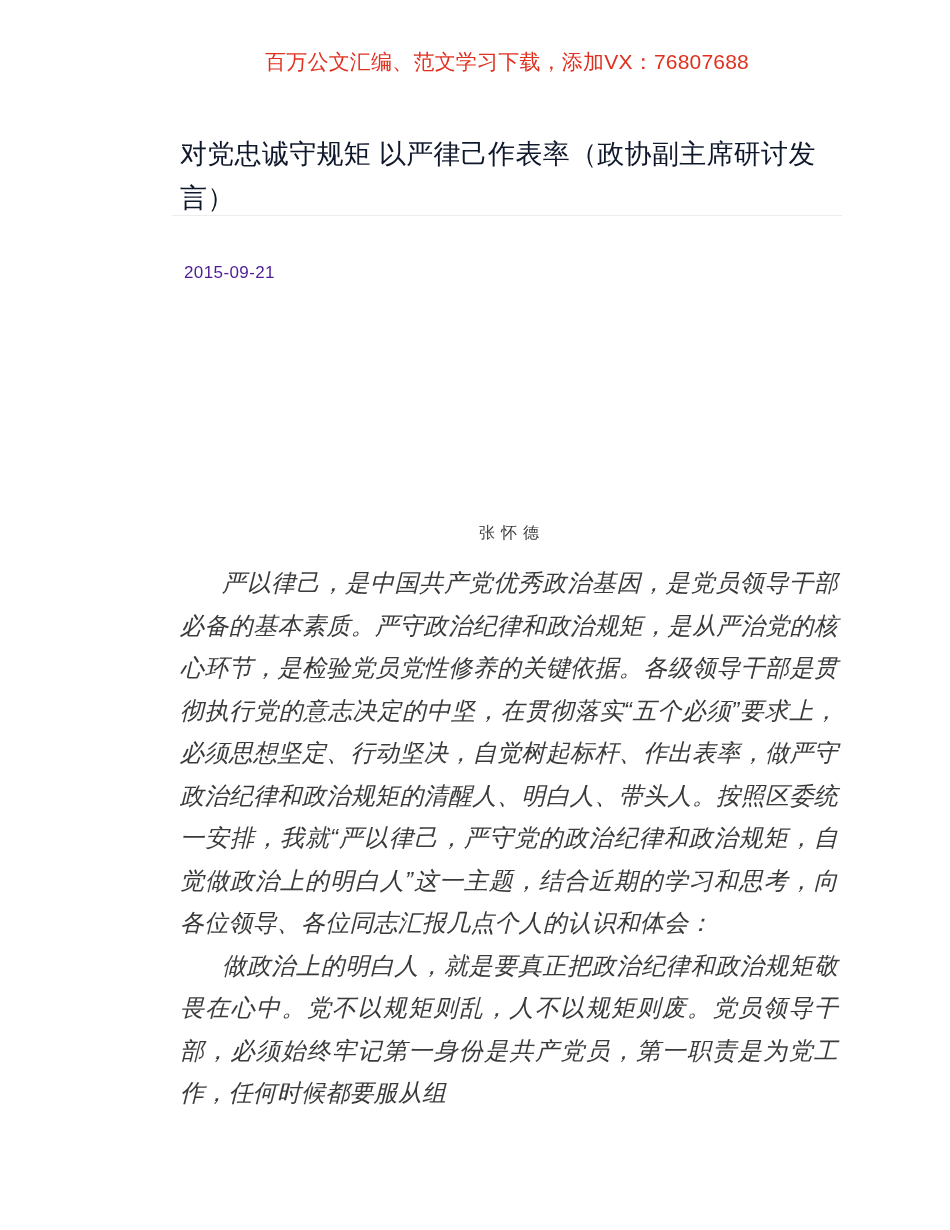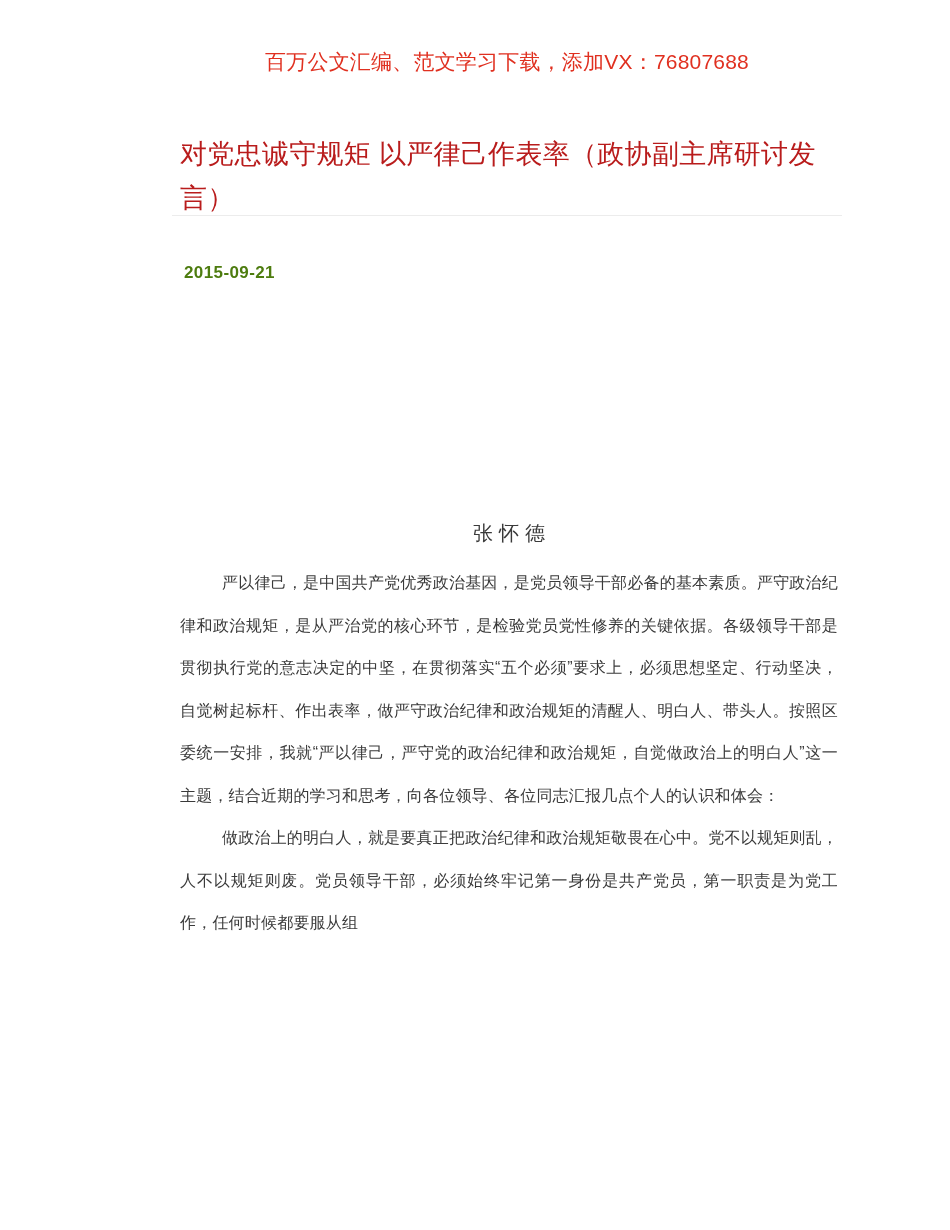--- a/index.html
+++ b/index.html
@@ -38,44 +38,43 @@
   }
 
   
   .doc-title {
     position: absolute;
     top: 132px;
     left: 148px;
     width: 664px;
     font-size: 27px;
     line-height: 44px;
-    color: #b91c1c;
+    color: #0f172a;
     font-weight: normal;
     margin: 0;
     letter-spacing: 0.3px;
   }
 
   .title-rule {
     position: absolute;
     top: 215px;
     left: 140px;
     width: 670px;
     height: 1px;
     background: #ececec;
   }
 
   .doc-date {
     position: absolute;
     top: 261px;
     left: 152px;
     font-size: 17px;
     line-height: 24px;
-    color: #4d7c0f;
+    color: #4c1d95;
     letter-spacing: 0.4px;
-    font-weight: bold;
   }
 
   
   .body-wrap {
     position: absolute;
     top: 400px;
     left: 148px;
     width: 658px;
   }
 
@@ -84,46 +83,47 @@
     font-size: 20px;
     line-height: 30px;
     color: #3a3a3a;
     margin: 0;
     font-weight: normal;
     letter-spacing: 0.5px;
   }
 
   .author {
     text-align: center;
-    font-size: 20px;
+    font-size: 16px;
     line-height: 30px;
     color: #3a3a3a;
     margin: 118px 0 0 0;
     letter-spacing: 6px;
     text-indent: 6px;
   }
 
   .sign-date {
     text-align: center;
     font-size: 20px;
     line-height: 30px;
     color: #3a3a3a;
     margin: 35px 0 0 0;
     letter-spacing: 1px;
   }
 
   .para {
-    font-size: 16px;
+    font-size: 24px;
     line-height: 42.5px;
     color: #3a3a3a;
     margin: 0;
     text-align: justify;
     text-justify: inter-ideograph;
     text-indent: 42px;
     letter-spacing: 0.2px;
+    font-style: italic;
   }
   .para.first { margin-top: 14px; }
 </style>
 </head>
 <body>
 
 <div class="page">
 
   <div class="promo">百万公文汇编、范文学习下载，添加VX：76807688</div>
 

